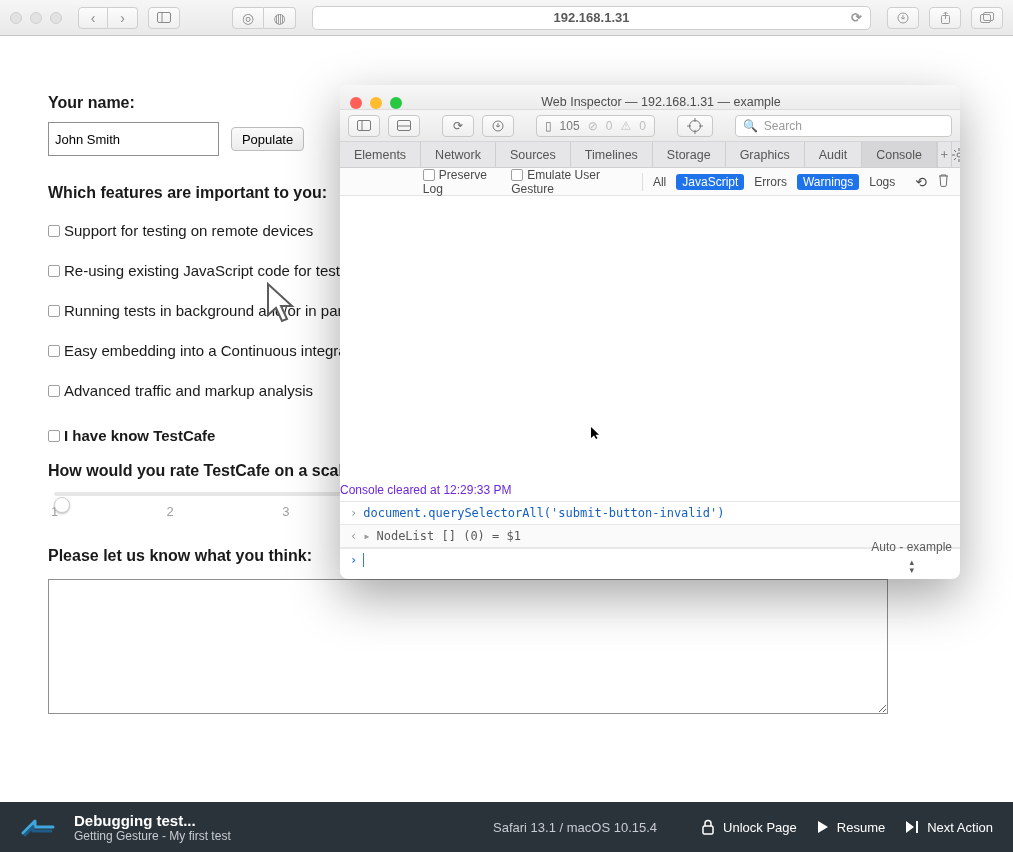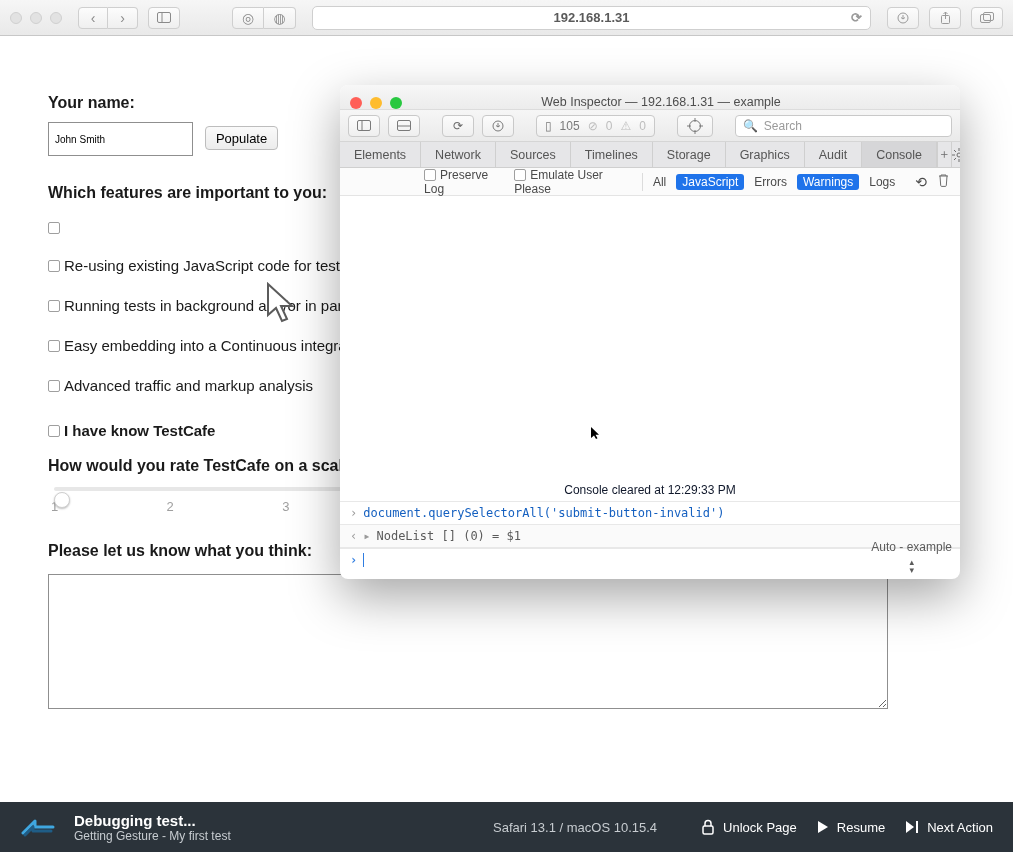--- a/index.html
+++ b/index.html
@@ -12,21 +12,21 @@
   .btn-seg{display:flex;}
   .btn-seg .btn-round{border-radius:0;}
   .btn-seg .btn-round:first-child{border-top-left-radius:4px;border-bottom-left-radius:4px;}
   .btn-seg .btn-round:last-child{border-top-right-radius:4px;border-bottom-right-radius:4px;border-left:none;}
   .address{flex:1;height:24px;border:1px solid #cfcfcf;border-radius:5px;background:#fff;display:flex;align-items:center;justify-content:center;font-size:13px;color:#5a5a5a;position:relative;margin:0 10px;font-weight:bold;}
   .address .reload{position:absolute;right:8px;color:#9a9a9a;}
   
   .page{padding:58px 48px 20px 48px;}
   .label{font-weight:600;font-size:16px;margin-bottom:10px;}
   .row{margin-bottom:28px;}
-  input[type=text]{height:24px;border:1px solid #8f8f8f;padding:16px 6px;font-size:10px;width:145px;}
+  input[type=text]{height:24px;border:1px solid #8f8f8f;padding:16px 6px;font-size:13px;width:171px;}
   .populate{height:24px;border:1px solid #bdbdbd;border-radius:4px;background:linear-gradient(#fafafa,#ececec);font-size:13px;padding:0 10px;margin-left:8px;cursor:pointer;}
   .chk{display:flex;align-items:center;font-size:15px;margin-bottom:23px;}
   .chk input{margin:0 4px 0 0;appearance:none;-webkit-appearance:none;width:12px;height:12px;border:1px solid #9f9f9f;border-radius:2px;background:#fff;}
   .slider-wrap{position:relative;width:360px;margin-top:12px;}
   .slider-track{height:4px;background:#e7e7e7;border-radius:2px;margin:12px 6px 8px 6px;}
   .slider-thumb{position:absolute;top:5px;left:6px;width:16px;height:16px;border-radius:50%;background:#fff;border:1px solid #cfcfcf;box-shadow:0 1px 2px rgba(0,0,0,0.25);}
   .ticks{display:flex;justify-content:space-between;padding:0 3px;font-size:13px;color:#9f9f9f;}
   textarea{width:840px;height:135px;border:1px solid #8f8f8f;resize:both;font-family:inherit;font-size:14px;padding:4px;}
   
   .statusbar{position:fixed;bottom:0;left:0;right:0;height:50px;background:#2b333a;color:#fff;display:flex;align-items:center;padding:0 20px;font-size:13px;}
@@ -53,21 +53,21 @@
   .insp-tabs{height:26px;background:#e6e6e8;border-bottom:1px solid #cfcfcf;display:flex;font-size:12.5px;color:#555;}
   .insp-tab{padding:0 14px;display:flex;align-items:center;border-right:1px solid #cfcfcf;cursor:pointer;}
   .insp-tab.active{background:#d6d6d8;}
   .insp-tabs .sq{width:26px;display:flex;align-items:center;justify-content:center;border-left:1px solid #cfcfcf;color:#6d6d6d;}
   .insp-filter{height:28px;border-bottom:1px solid #e4e4e4;display:flex;align-items:center;padding:0 10px;font-size:12px;color:#4a4a4a;background:#fbfbfb;gap:10px;}
   .mini-chk{appearance:none;-webkit-appearance:none;width:12px;height:12px;border:1px solid #9f9f9f;border-radius:2px;background:#fff;margin:0 4px 0 0;vertical-align:middle;}
   .vsep{width:1px;height:18px;background:#dcdcdc;}
   .chip{padding:1px 6px;border-radius:3px;}
   .chip.blue{background:#1f73ea;color:#fff;}
   .console-body{height:305px;background:#fff;position:relative;}
-  .console-status{position:absolute;bottom:4px;left:0;right:0;text-align:center;font-size:12px;color:#0f172a;}
+  .console-status{position:absolute;bottom:4px;left:0;right:0;text-align:left;font-size:12px;color:#6d28d9;}
   .console-row{border-top:1px solid #e8e8e8;padding:4px 10px;font-family:Menlo,Consolas,monospace;font-size:12px;display:flex;align-items:center;gap:6px;}
   .console-row.out{background:#fafafa;color:#5a5a5a;}
   .console-row.in{color:#1560c0;}
   .console-row .caret{color:#9a9a9a;}
   .prompt-row{border-top:1px solid #e8e8e8;padding:4px 10px;font-family:Menlo,Consolas,monospace;font-size:12px;display:flex;align-items:center;gap:6px;}
   .prompt-caret{color:#2f7de1;font-weight:700;}
   .prompt-cursor{width:1px;height:14px;background:#2f7de1;display:inline-block;}
   .scope{position:absolute;right:8px;bottom:5px;font-size:12px;color:#5b5b5b;display:flex;align-items:center;gap:4px;flex-direction:column;}
   .big-cursor{position:absolute;left:265px;top:282px;pointer-events:none;}
   .small-cursor{position:absolute;pointer-events:none;}
@@ -124,20 +124,21 @@
   <div class="row">
     <div class="label">Your name:</div>
     <input type="text" value="John Smith" style="">
     <button class="populate">Populate</button>
   </div>
 
   <div class="row">
     <div class="label" style="margin-bottom:20px;">Which features are important to you:</div>
     <label class="chk">
         <input type="checkbox" style="">
+        <span>Support for testing on remote devices</span>
       </label>
     <label class="chk">
         <input type="checkbox" style="">
         <span>Re-using existing JavaScript code for testing</span>
       </label>
     <label class="chk">
         <input type="checkbox" style="">
         <span>Running tests in background and/or in parallel in multiple browsers</span>
       </label>
     <label class="chk">
@@ -262,21 +263,21 @@
             <line x1="12" y1="2" x2="10" y2="4"></line>
             <line x1="4" y1="10" x2="2" y2="12"></line>
           </g>
         </svg>
     </div>
   </div>
 
   <div class="insp-filter">
     <div style="width:70px"></div>
     <label><input type="checkbox" class="mini-chk" style=""><span>Preserve Log</span></label>
-    <label><input type="checkbox" class="mini-chk" style=""><span>Emulate User Please</span></label>
+    <label><input type="checkbox" class="mini-chk" style=""><span>Emulate User Gesture</span></label>
     <div class="vsep"></div>
     <span>All</span>
     <span class="chip blue">JavaScript</span>
     <span>Errors</span>
     <span class="chip blue">Warnings</span>
     <span>Logs</span>
     <div style="flex:1"></div>
     <span style="font-size:14px;">⟲</span>
     <span>
       <svg width="13" height="14">

